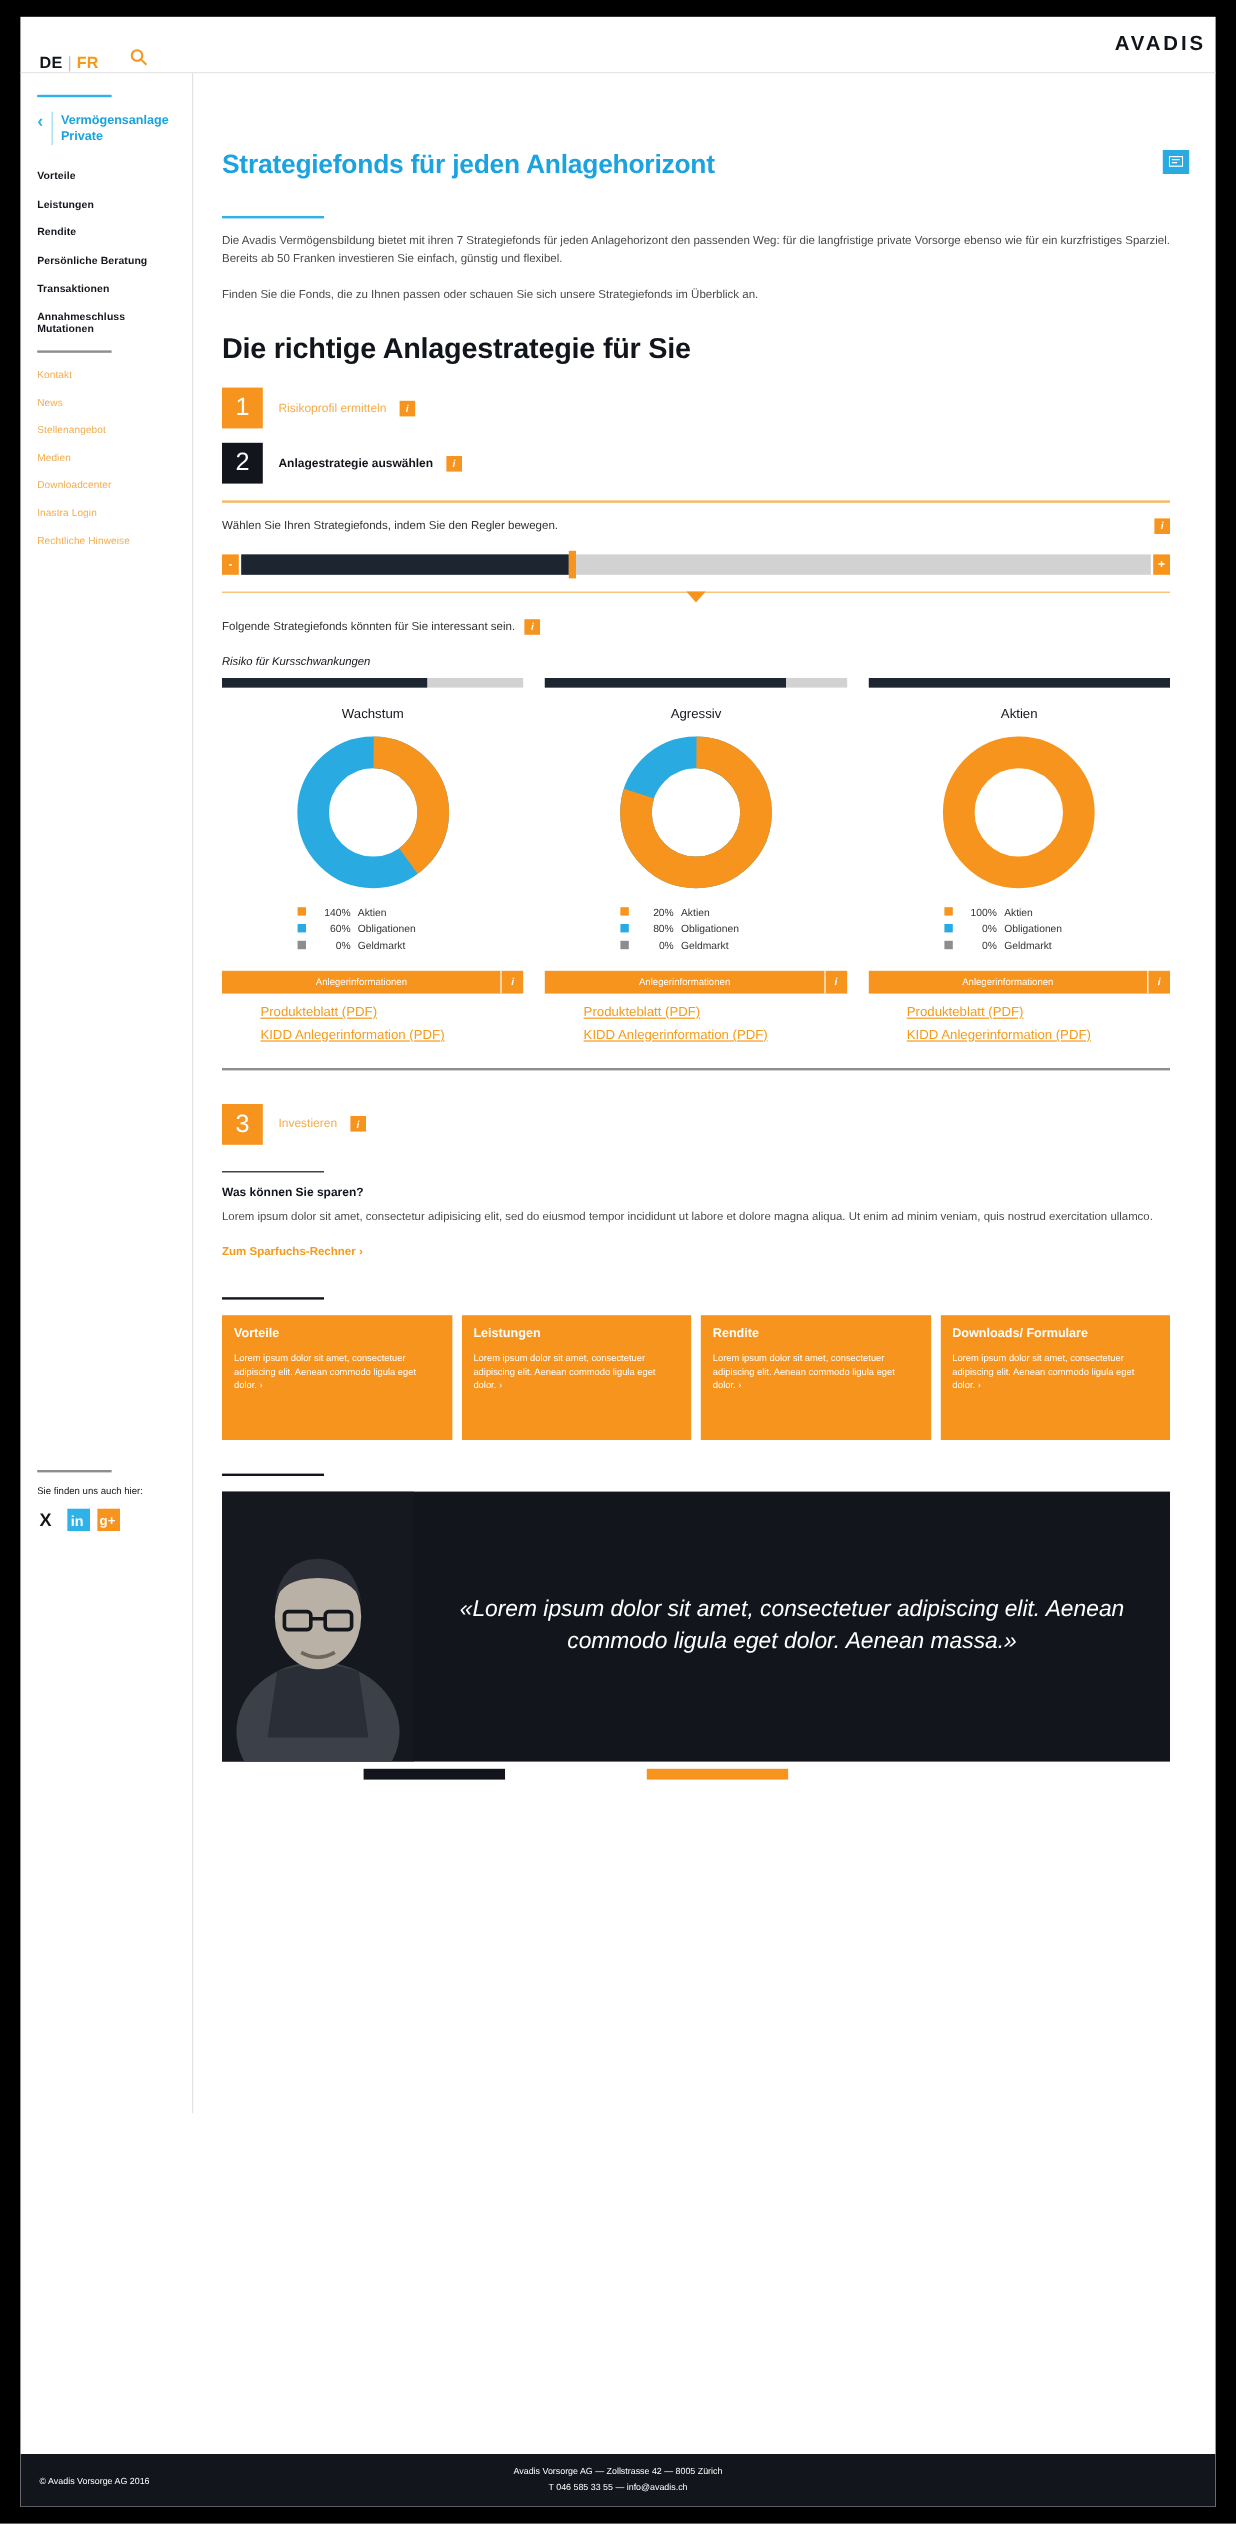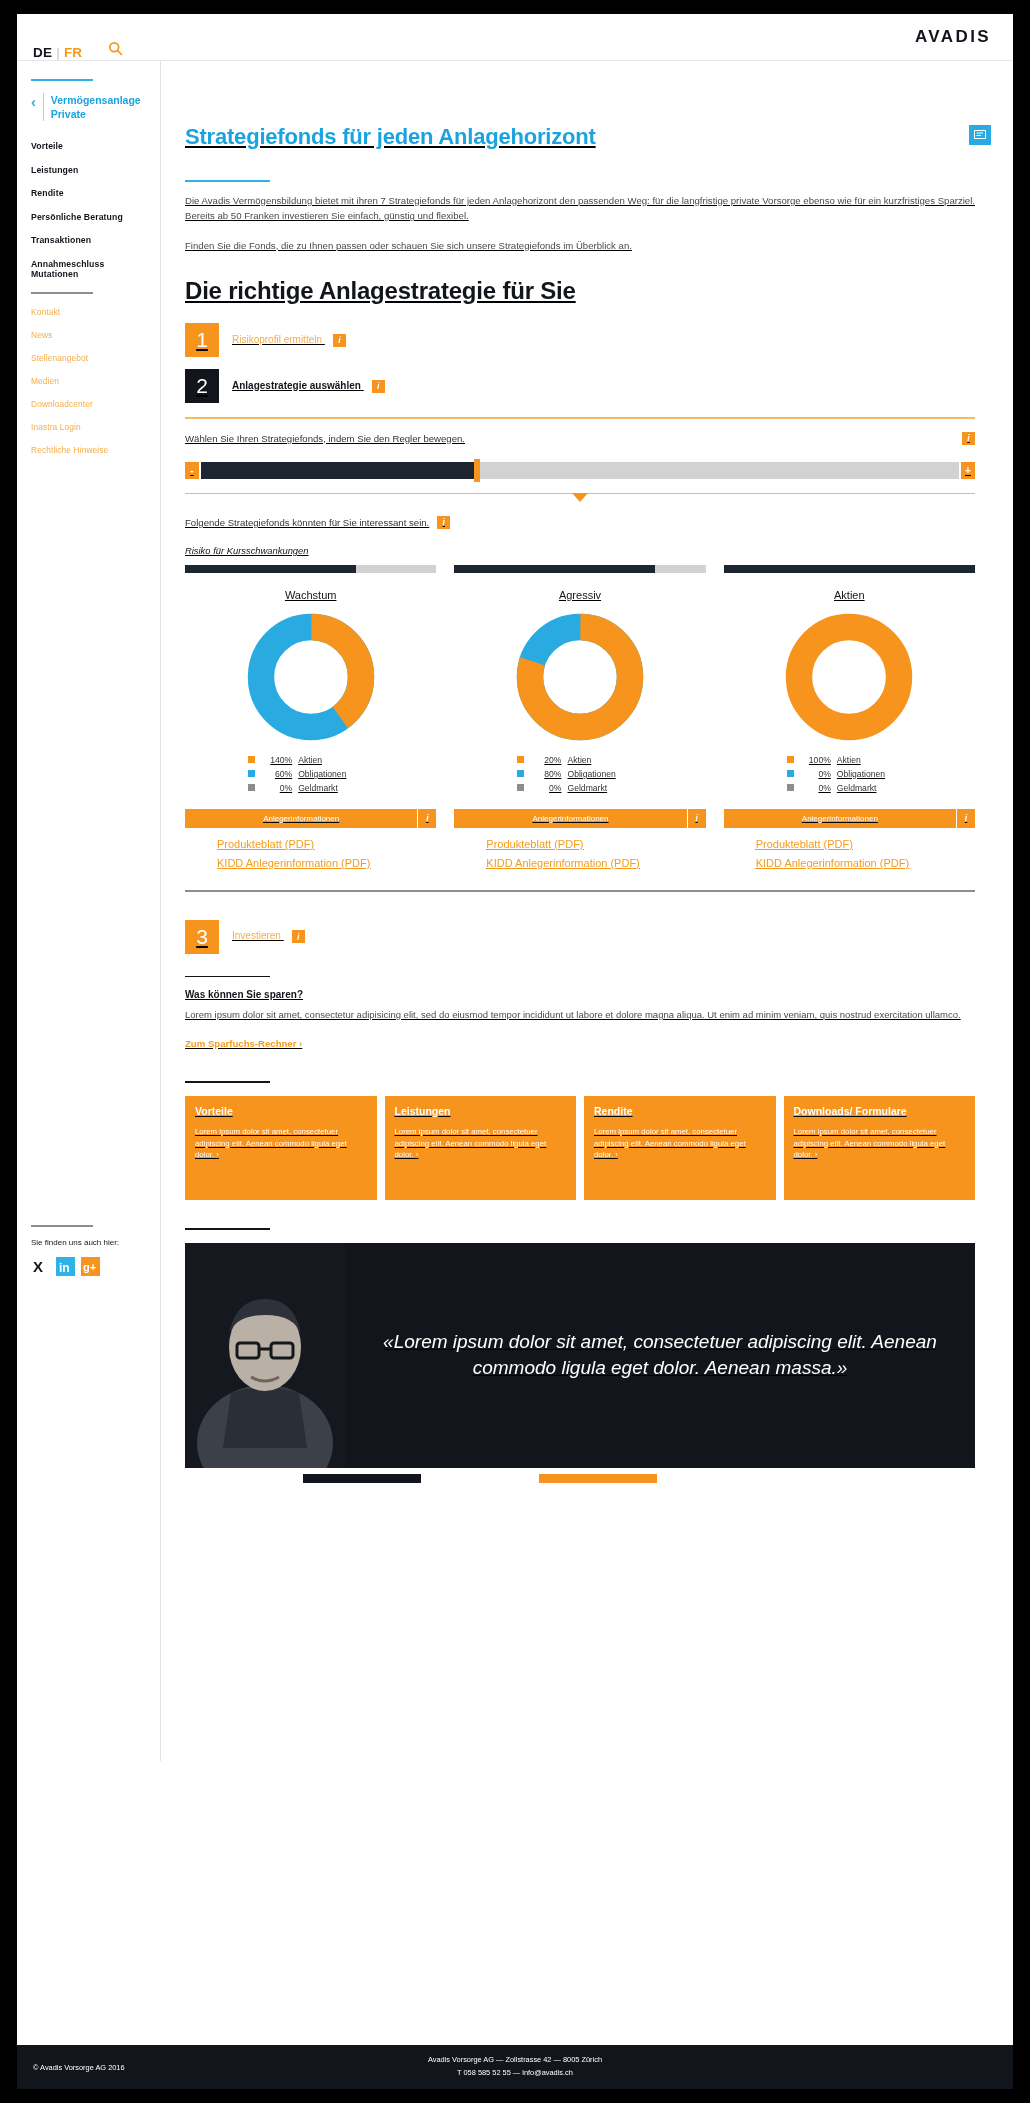--- a/index.html
+++ b/index.html
@@ -23,21 +23,21 @@
     display: flex; align-items: flex-end;
     padding: 0 22px 0 16px;
     position: relative;
   }
   .lang { font-size: 13.5px; font-weight: bold; letter-spacing: .2px; }
   .lang .de { color: #12161c; }
   .lang .sep { color: #c4c4c4; font-weight: normal; margin: 0 4px; }
   .lang .fr { color: #f59b1c; }
   .search-icon { margin-left: 26px; display:block; }
   .brand {
-    position: absolute; right: 22px; top: 50%; transform: translateY(-50%);
+    position: absolute; right: 8px; top: 50%; transform: translateY(-50%);
     font-size: 17px; font-weight: bold; letter-spacing: 2.4px; color: #12161c;
   }
   
   .body-wrap { display: flex; align-items: flex-start; }
   .sidebar { width: 143px; flex: 0 0 143px; padding: 0 10px 0 14px; }
   .rule-blue { width: 62px; height: 2px; background: #2fb2e8; margin: 18px 0 12px 0; }
   .breadcrumb { display: flex; gap: 7px; align-items: flex-start; margin-bottom: 20px; }
   .bc-chev { color: #2fb2e8; font-size: 15px; line-height: 1; margin-top: 1px; font-weight: 600;}
   .bc-line { width: 1px; background: #9fd9f2; align-self: stretch; }
   .bc-text { color: #1ba3e0; font-weight: bold; font-size: 10.5px; line-height: 1.35; }
@@ -51,21 +51,20 @@
   .social-text { font-size: 8px; color: #12161c; margin-bottom: 10px; }
   .social-icons { display: flex; gap: 6px; }
   .sicon { width: 19px; height: 19px; display: block; }
   
   .main {
     flex: 1;
     border-left: 1px solid #e2e2e2;
     padding: 0 38px 0 24px;
     min-height: 1700px;
     position: relative;
-    text-decoration: underline;
   }
   .chat-btn {
     position: absolute; right: 22px; top: 64px;
     width: 22px; height: 20px; background: #29abe2;
     display: flex; align-items: center; justify-content: center;
   }
   h1.page-title {
     font-size: 22px; font-weight: bold; color: #1ba3e0;
     margin: 63px 0 0 0; letter-spacing: -.2px;
   }
@@ -469,17 +468,17 @@
         <i style="flex:0 0 118px;background:#f7941e"></i>
         <i style="flex:1;background:#ffffff"></i>
       </div>
     </main>
   </div>
 
   <div class="footer">
     <div class="copy">© Avadis Vorsorge AG 2016</div>
     <div class="center">
       <div>Avadis Vorsorge AG — Zollstrasse 42 — 8005 Zürich</div>
-      <div>T 058 585 52 55 — info@avadis.ch</div>
+      <div>T 046 585 33 55 — info@avadis.ch</div>
     </div>
     <div style="flex:0 0 220px"></div>
   </div>
 </div>
 
 </body></html>

